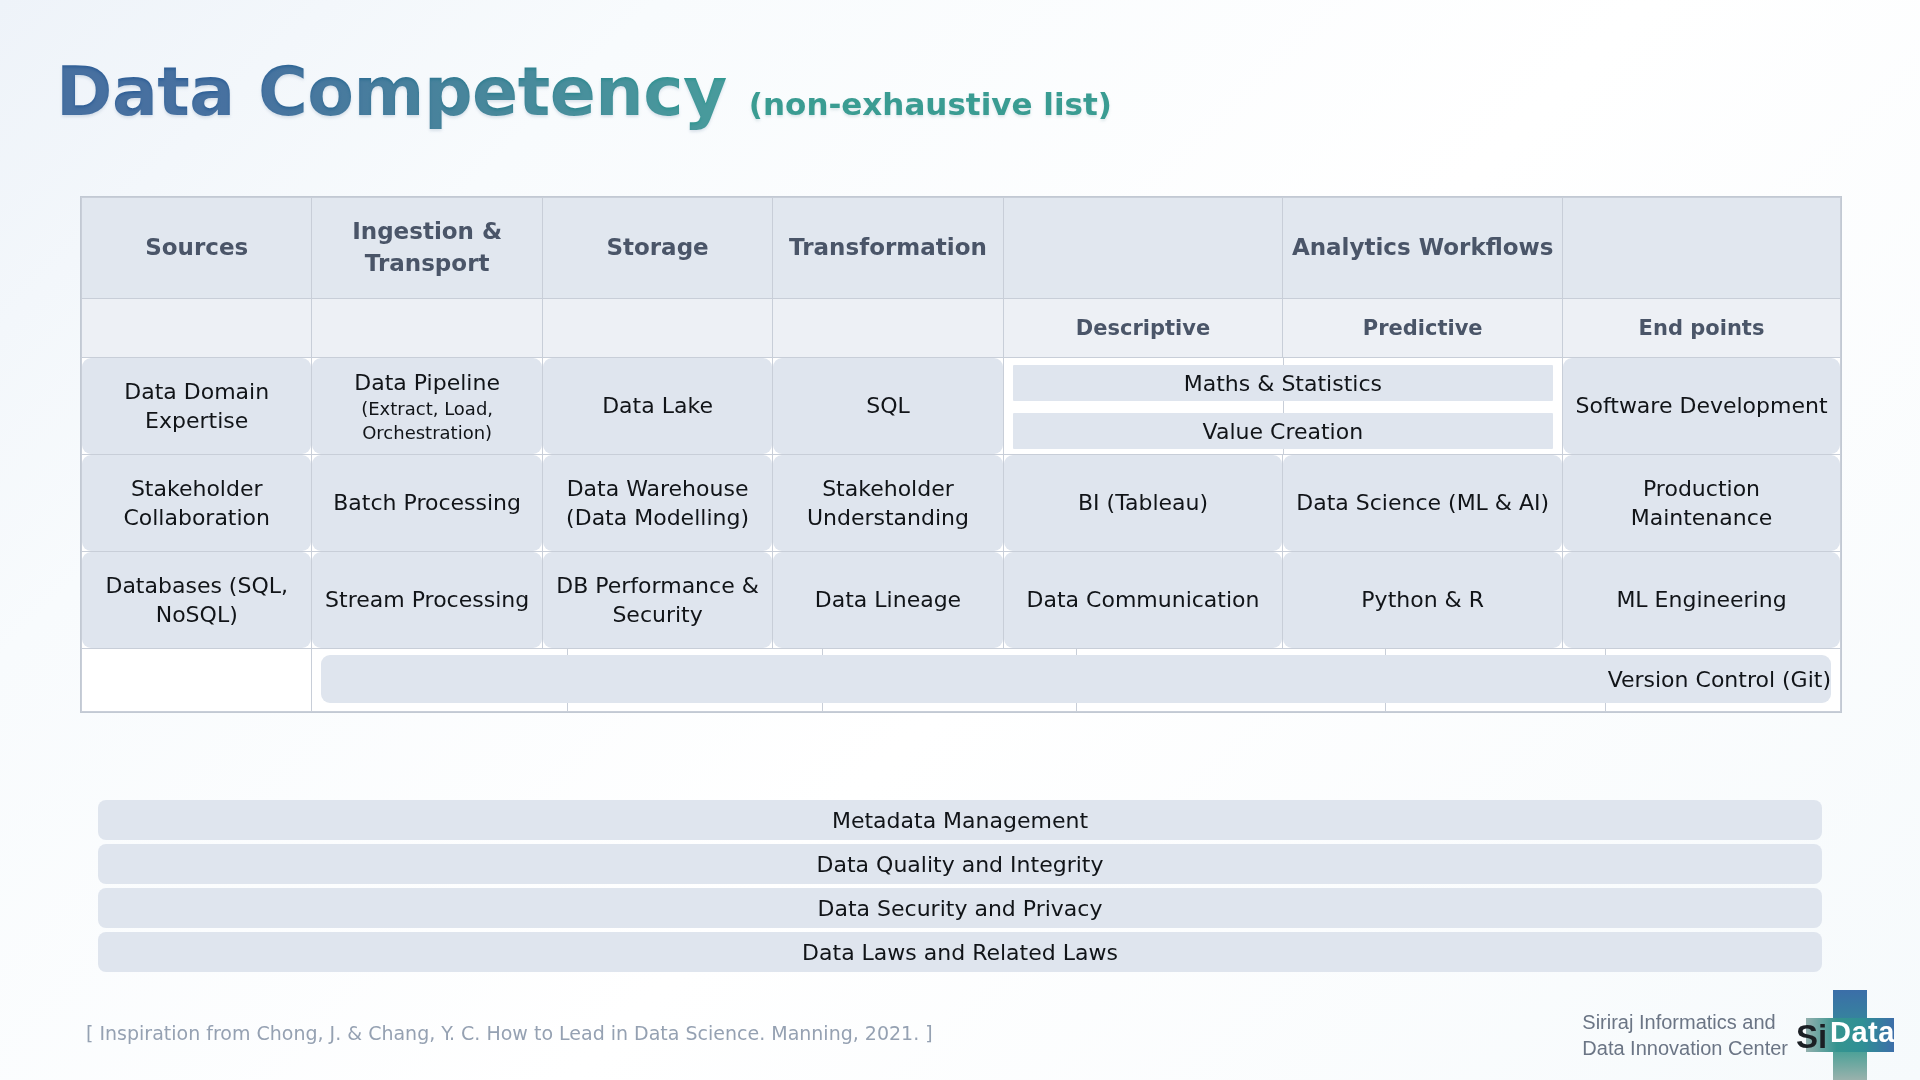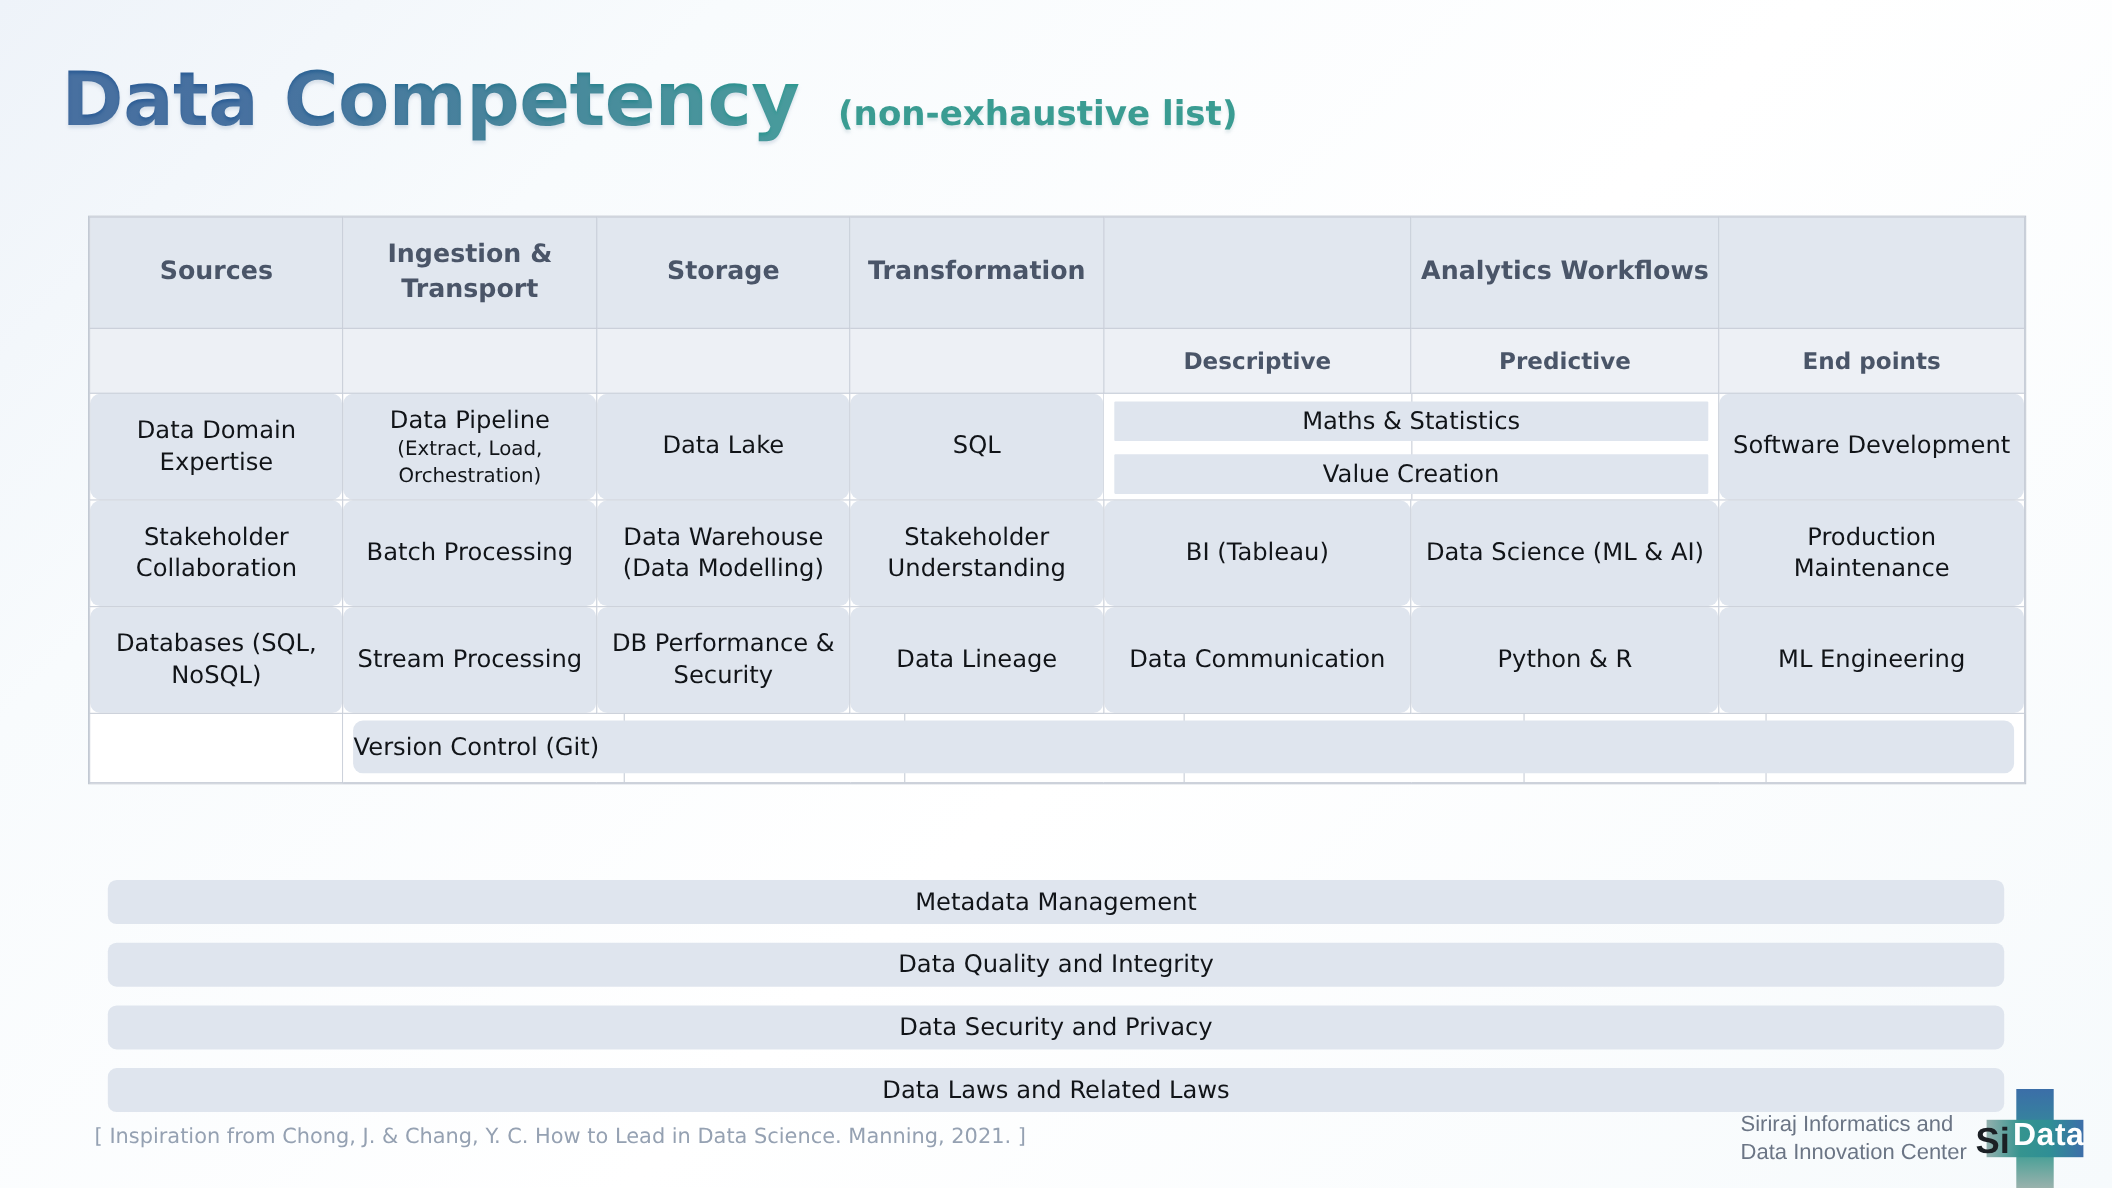--- a/index.html
+++ b/index.html
@@ -15,21 +15,21 @@
   
   .title-wrap{position:absolute;left:56px;top:52px;display:flex;align-items:baseline;}
   .title{
     font-size:68px;font-weight:bold;letter-spacing:-0.5px;
     background:linear-gradient(95deg,#2e5d96 0%,#2d5f96 28%,#2f7c90 62%,#2f9a91 100%);
     -webkit-background-clip:text;background-clip:text;color:transparent;
     text-shadow:0 2px 3px rgba(140,160,185,.28);
     white-space:nowrap;
   }
   .subtitle{
-    margin-left:35px;font-size:31px;font-weight:bold;color:#3a9c92;
+    margin-left:22px;font-size:31px;font-weight:bold;color:#3a9c92;
     text-shadow:0 2px 3px rgba(150,180,185,.3);white-space:nowrap;
   }
 
   
   .grid{
     position:absolute;left:80px;top:196px;width:1760px;
     border:1px solid #c2c9d3;border-collapse:collapse;
     background:#ffffff;
   }
   .grid table{border-collapse:collapse;width:100%;table-layout:fixed;}
@@ -62,28 +62,28 @@
     background:#dfe5ee;border-radius:1px;
     display:flex;align-items:center;justify-content:center;
     color:#111418;font-size:22px;
   }
   .divider-col{position:absolute;top:0;bottom:0;width:1px;background:#c8ced8;}
 
   .vc-cell{position:relative;background:#ffffff;padding:0;height:62px;}
   .vc-bar{
     position:absolute;left:9px;right:9px;top:6px;bottom:8px;
     background:#dfe5ee;border-radius:9px;
-    display:flex;align-items:center;justify-content:flex-start;
+    display:flex;align-items:center;justify-content:flex-end;
     color:#111418;font-size:22px;
   }
 
   
   .bottombars{position:absolute;left:98px;top:800px;width:1724px;}
   .bar{
-    height:40px;margin-bottom:17px;background:#dfe5ee;border-radius:8px;
+    height:40px;margin-bottom:4px;background:#dfe5ee;border-radius:8px;
     display:flex;align-items:center;justify-content:center;
     color:#111418;font-size:22px;
   }
 
   
   .credit{
     position:absolute;left:86px;top:1022px;
     font-size:19px;color:#95a1b2;white-space:nowrap;
   }
   .logo-wrap{position:absolute;right:22px;top:988px;display:flex;align-items:center;}

